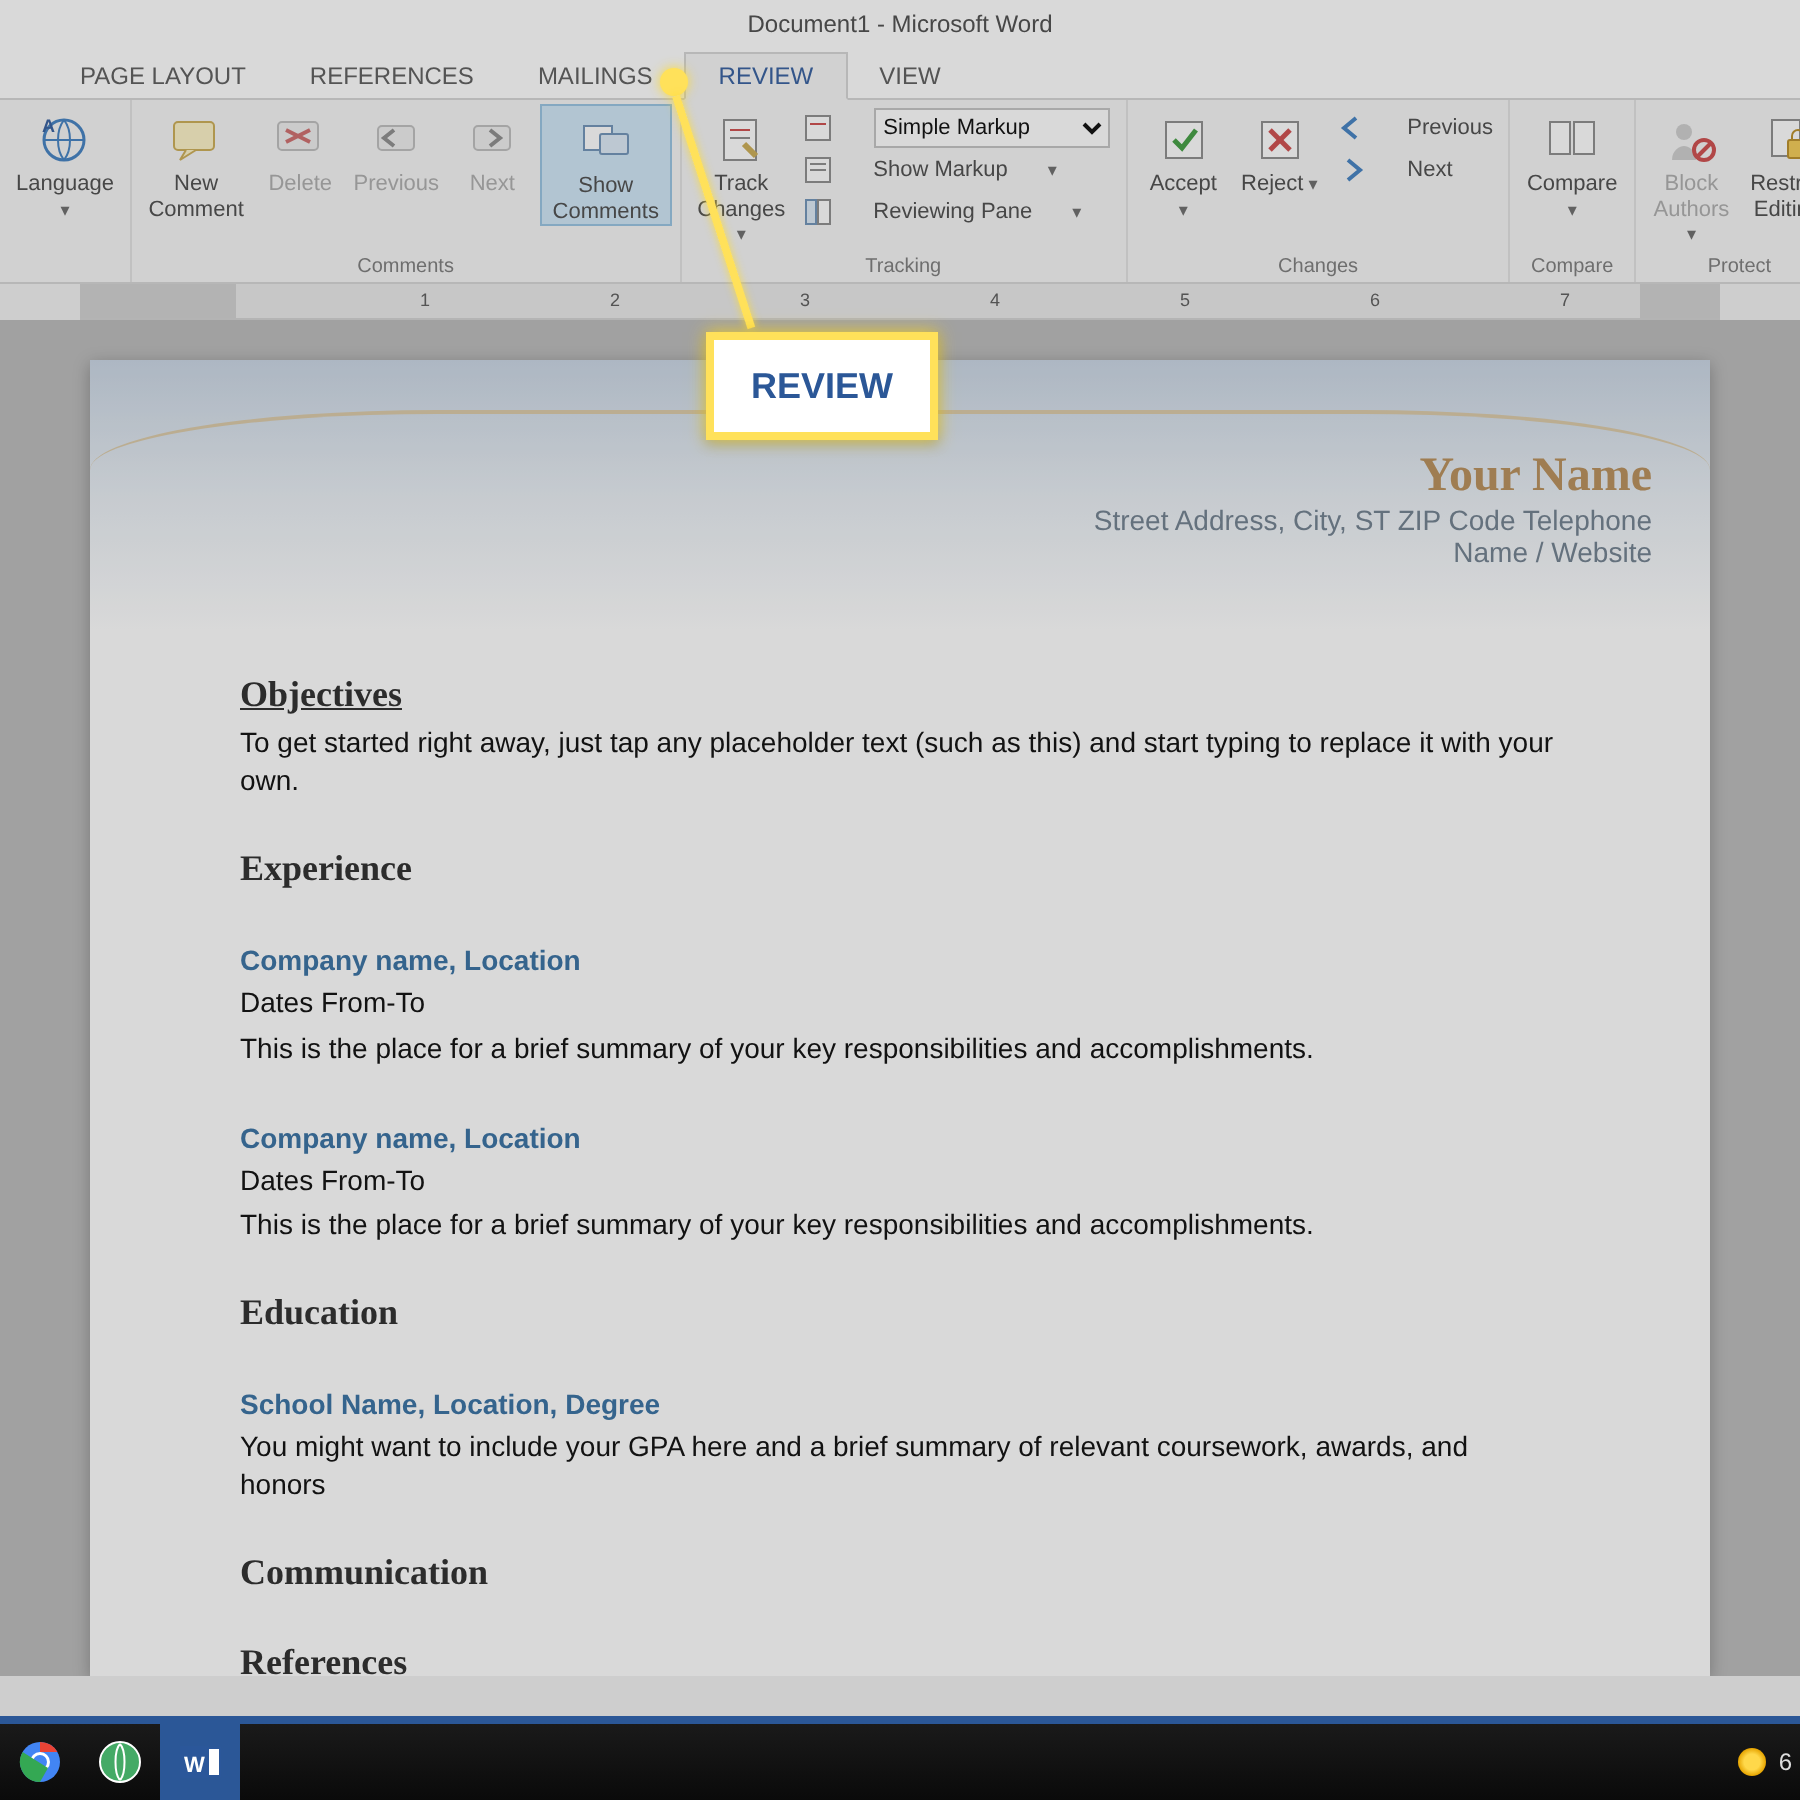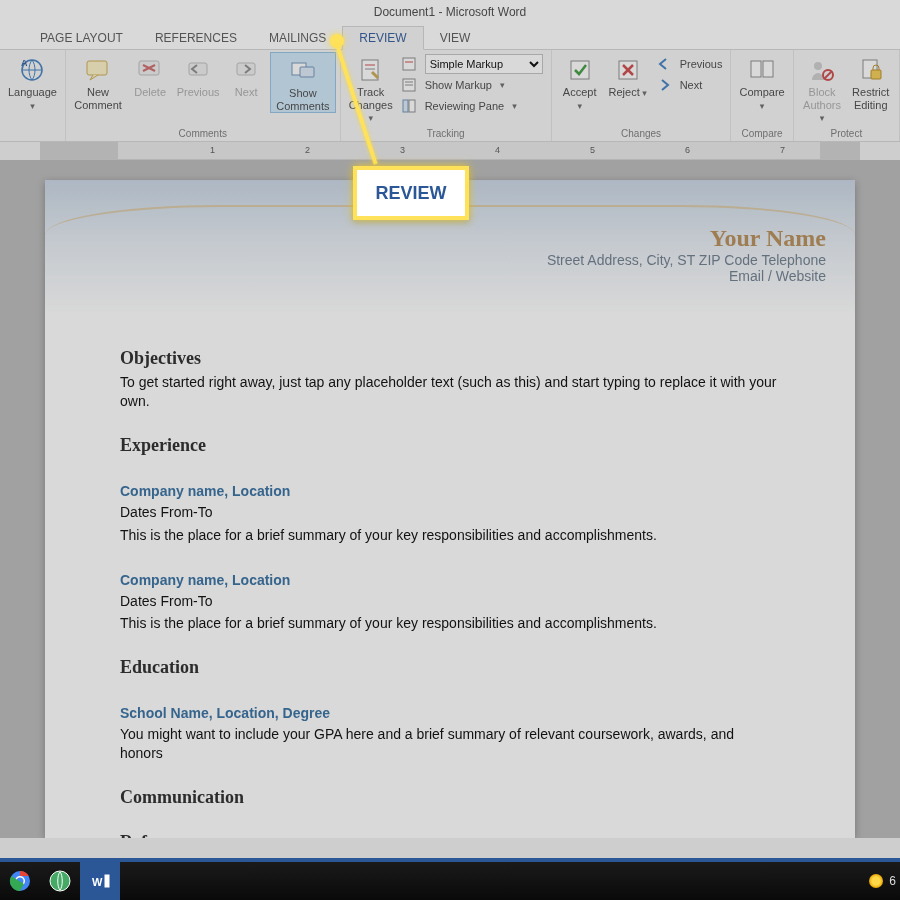--- a/index.html
+++ b/index.html
@@ -74,21 +74,21 @@
     padding: 4px 4px 0 4px;
     text-align: center;
     line-height: 1.15;
     cursor: pointer;
   }
   .rbtn.disabled { color: #aaa; }
   .rbtn .ico { width: 28px; height: 28px; margin-bottom: 2px; display:flex; align-items:center; justify-content:center;}
   .rbtn.sel { background: #cde6f7; border: 1px solid #92c0e0; }
   .vstack { display: flex; flex-direction: column; gap: 1px; padding-top:2px;}
   .smallrow {
-    display: flex; align-items: center; gap: 8px;
+    display: flex; align-items: center; gap: 20px;
     height: 20px; padding: 0 4px; cursor: pointer;
     font-size: 11px; white-space: nowrap;
   }
   .smallrow .sico { width: 16px; height: 16px; display:flex;align-items:center;justify-content:center; }
   .dd::after { content:" ▾"; color:#666; font-size:9px;}
   select.markup {
     font-size: 11px; height: 20px; width: 118px;
     border: 1px solid #c0c0c0; background: #fff;
   }
   .ruler {
@@ -124,21 +124,21 @@
     position: relative;
     overflow: hidden;
   }
   .swirl { position:absolute; left:0; right:0; top:25px; height:60px;
     border-top: 2px solid #d9c7a3; border-radius: 50% 50% 0 0 / 70px; }
   .head-text { position:absolute; right:29px; top:45px; text-align:right;}
   .yourname { font-family: Georgia, serif; font-size:24px; font-weight:bold; color:#b58a53;}
   .addr { color:#6a7a8a; font-size:14px; margin-top:0;}
   .page-body { padding: 22px 75px 0 75px; font-size: 14px; color: #222;}
   .sectitle { font-family: Georgia, serif; font-size: 18px; font-weight: bold; color: #222; margin-top: 24px;}
-  .sectitle:first-child { margin-top: 11px;}
+  .sectitle:first-child { margin-top: 0; text-decoration: underline;}
   .para { margin-top: 4px; line-height: 1.35; color: #000000;}
   .blue { color: #2e6a9e; font-weight: 600; margin-top: 27px; font-size: 14px;}
   .callout {
     position: absolute;
     left: 353px; top: 166px;
     width: 116px; height: 54px;
     background: #fff;
     border: 4px solid #ffe15a;
     box-shadow: 0 0 8px rgba(255,220,40,.9), 0 2px 6px rgba(0,0,0,.25);
     display: flex; align-items: center; justify-content: center;
@@ -410,21 +410,21 @@
   <span class="tick" style="left:740px">7</span>
 </div>
 
 <div class="docarea">
   <div class="page">
     <div class="page-head">
       <div class="swirl"></div>
       <div class="head-text">
         <div class="yourname">Your Name</div>
         <div class="addr">Street Address, City, ST ZIP Code Telephone</div>
-        <div class="addr">Email / Website</div>
+        <div class="addr">Name / Website</div>
       </div>
     </div>
     <div class="page-body">
       <div class="sectitle">Objectives</div>
       <div class="para">To get started right away, just tap any placeholder text (such as this) and start typing to replace it with your own.</div>
 
       <div class="sectitle">Experience</div>
       <div class="blue">Company name, Location</div>
       <div class="para">Dates From-To</div>
       <div class="para">This is the place for a brief summary of your key responsibilities and accomplishments.</div>

